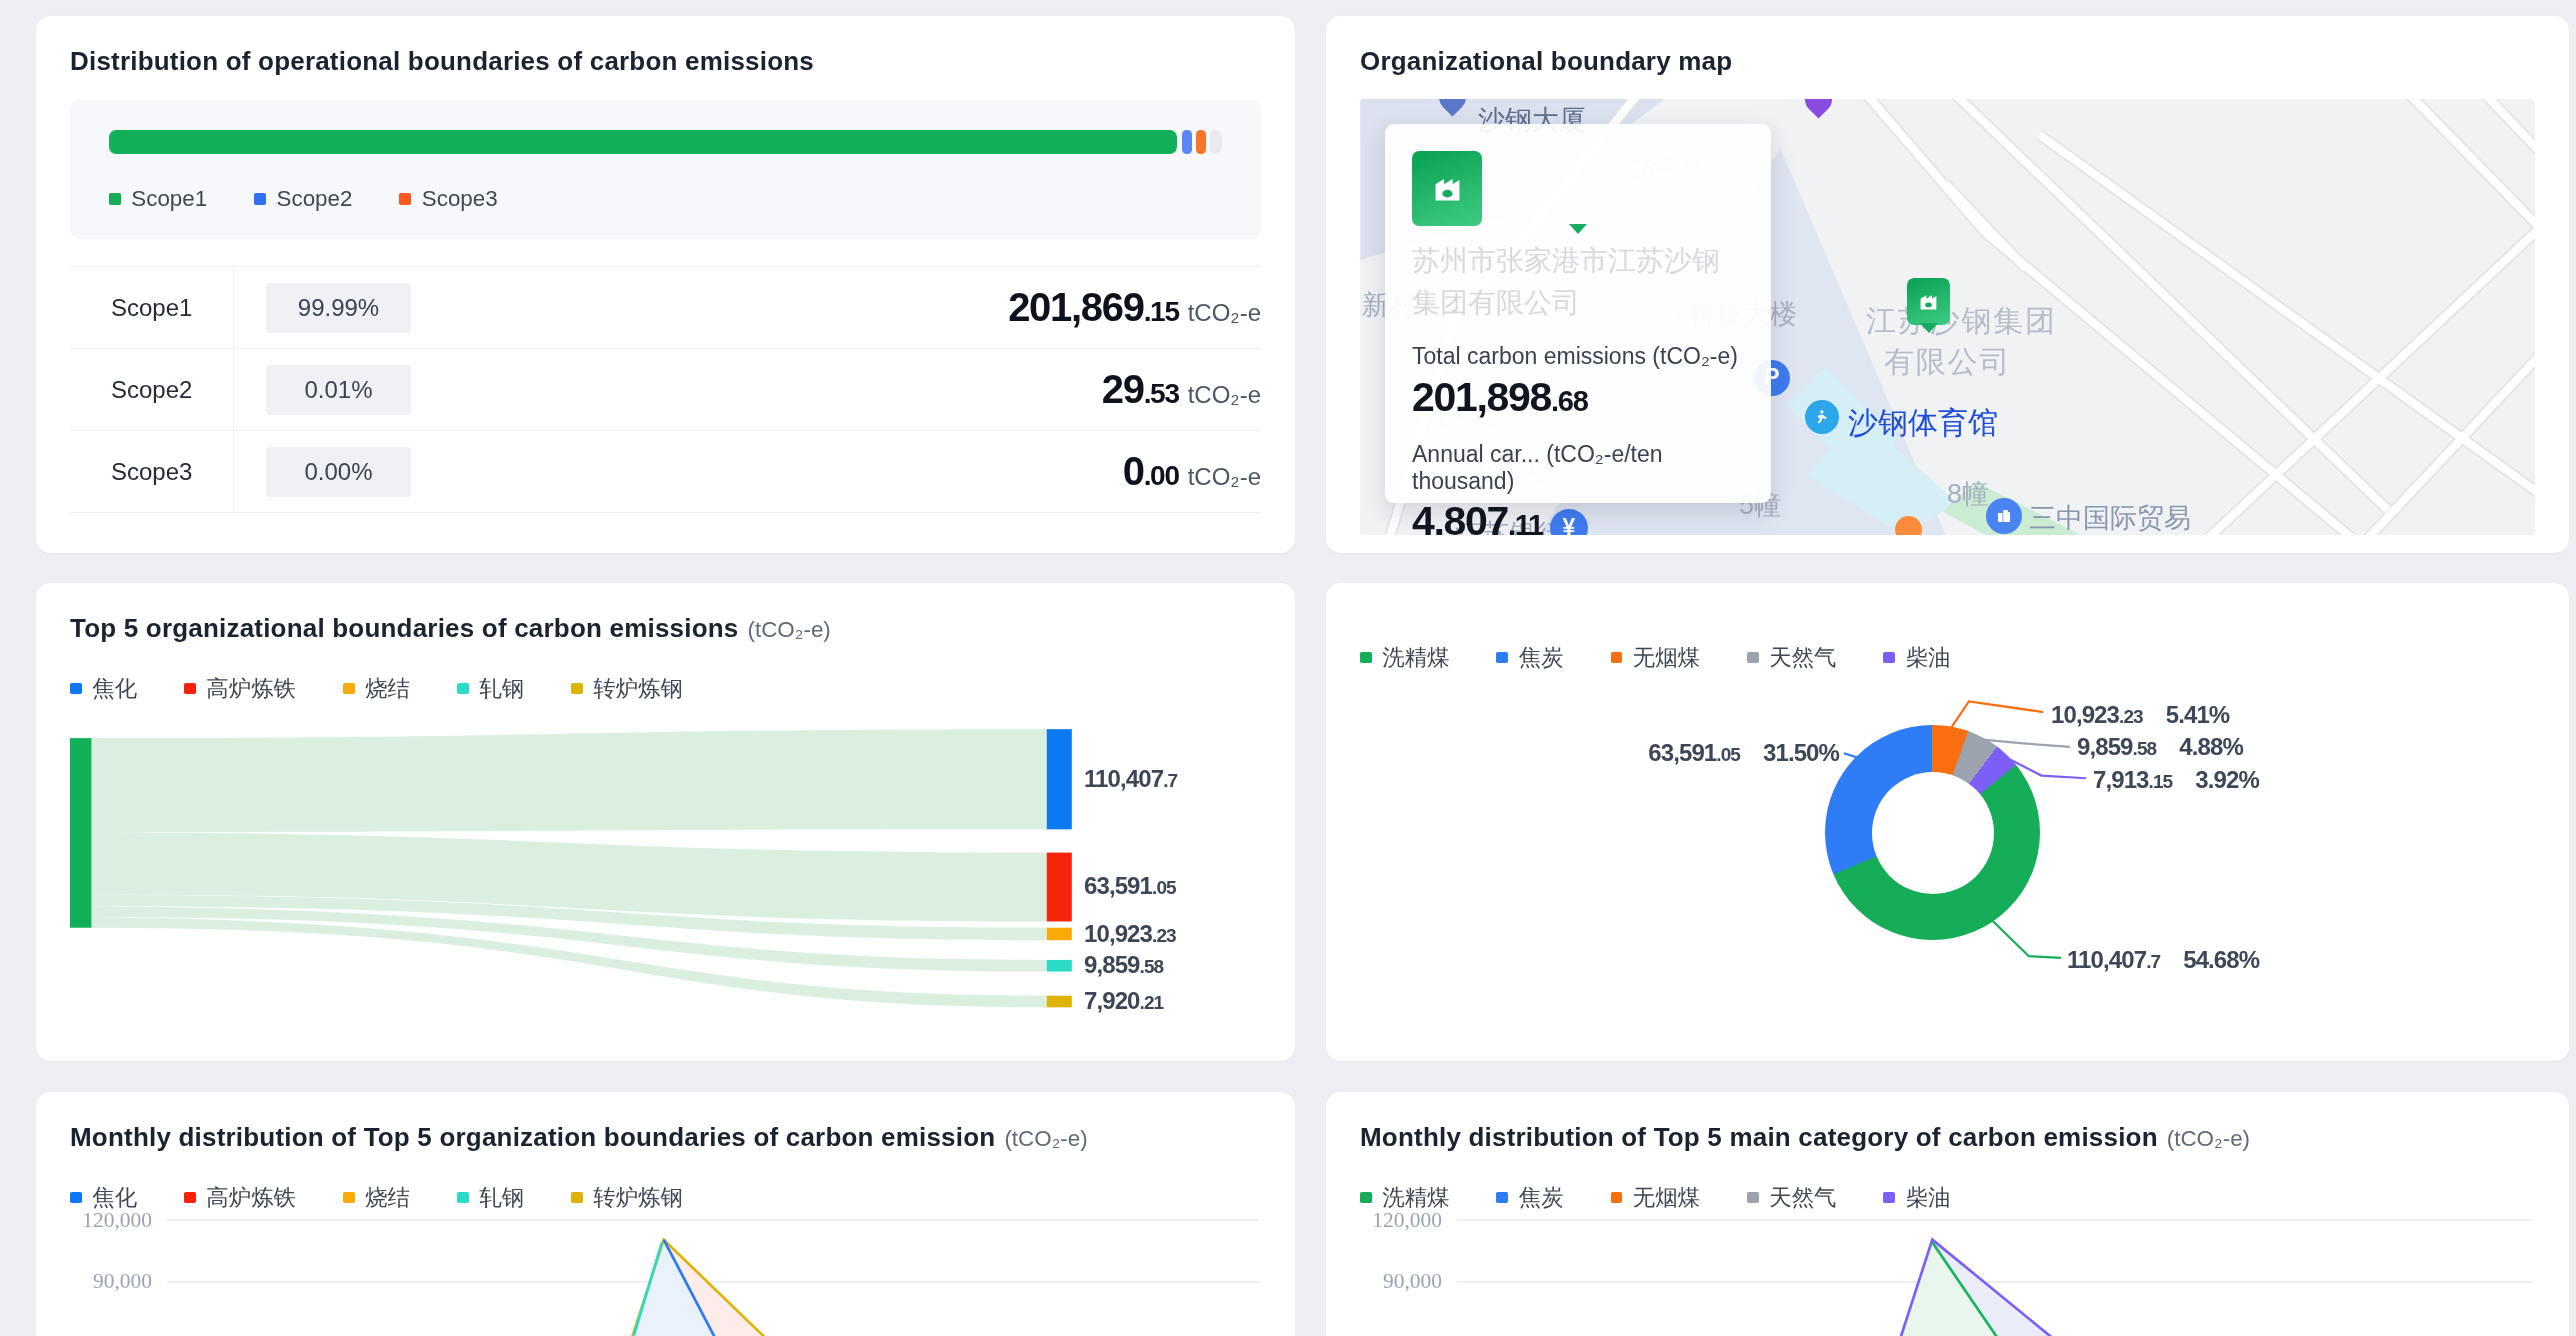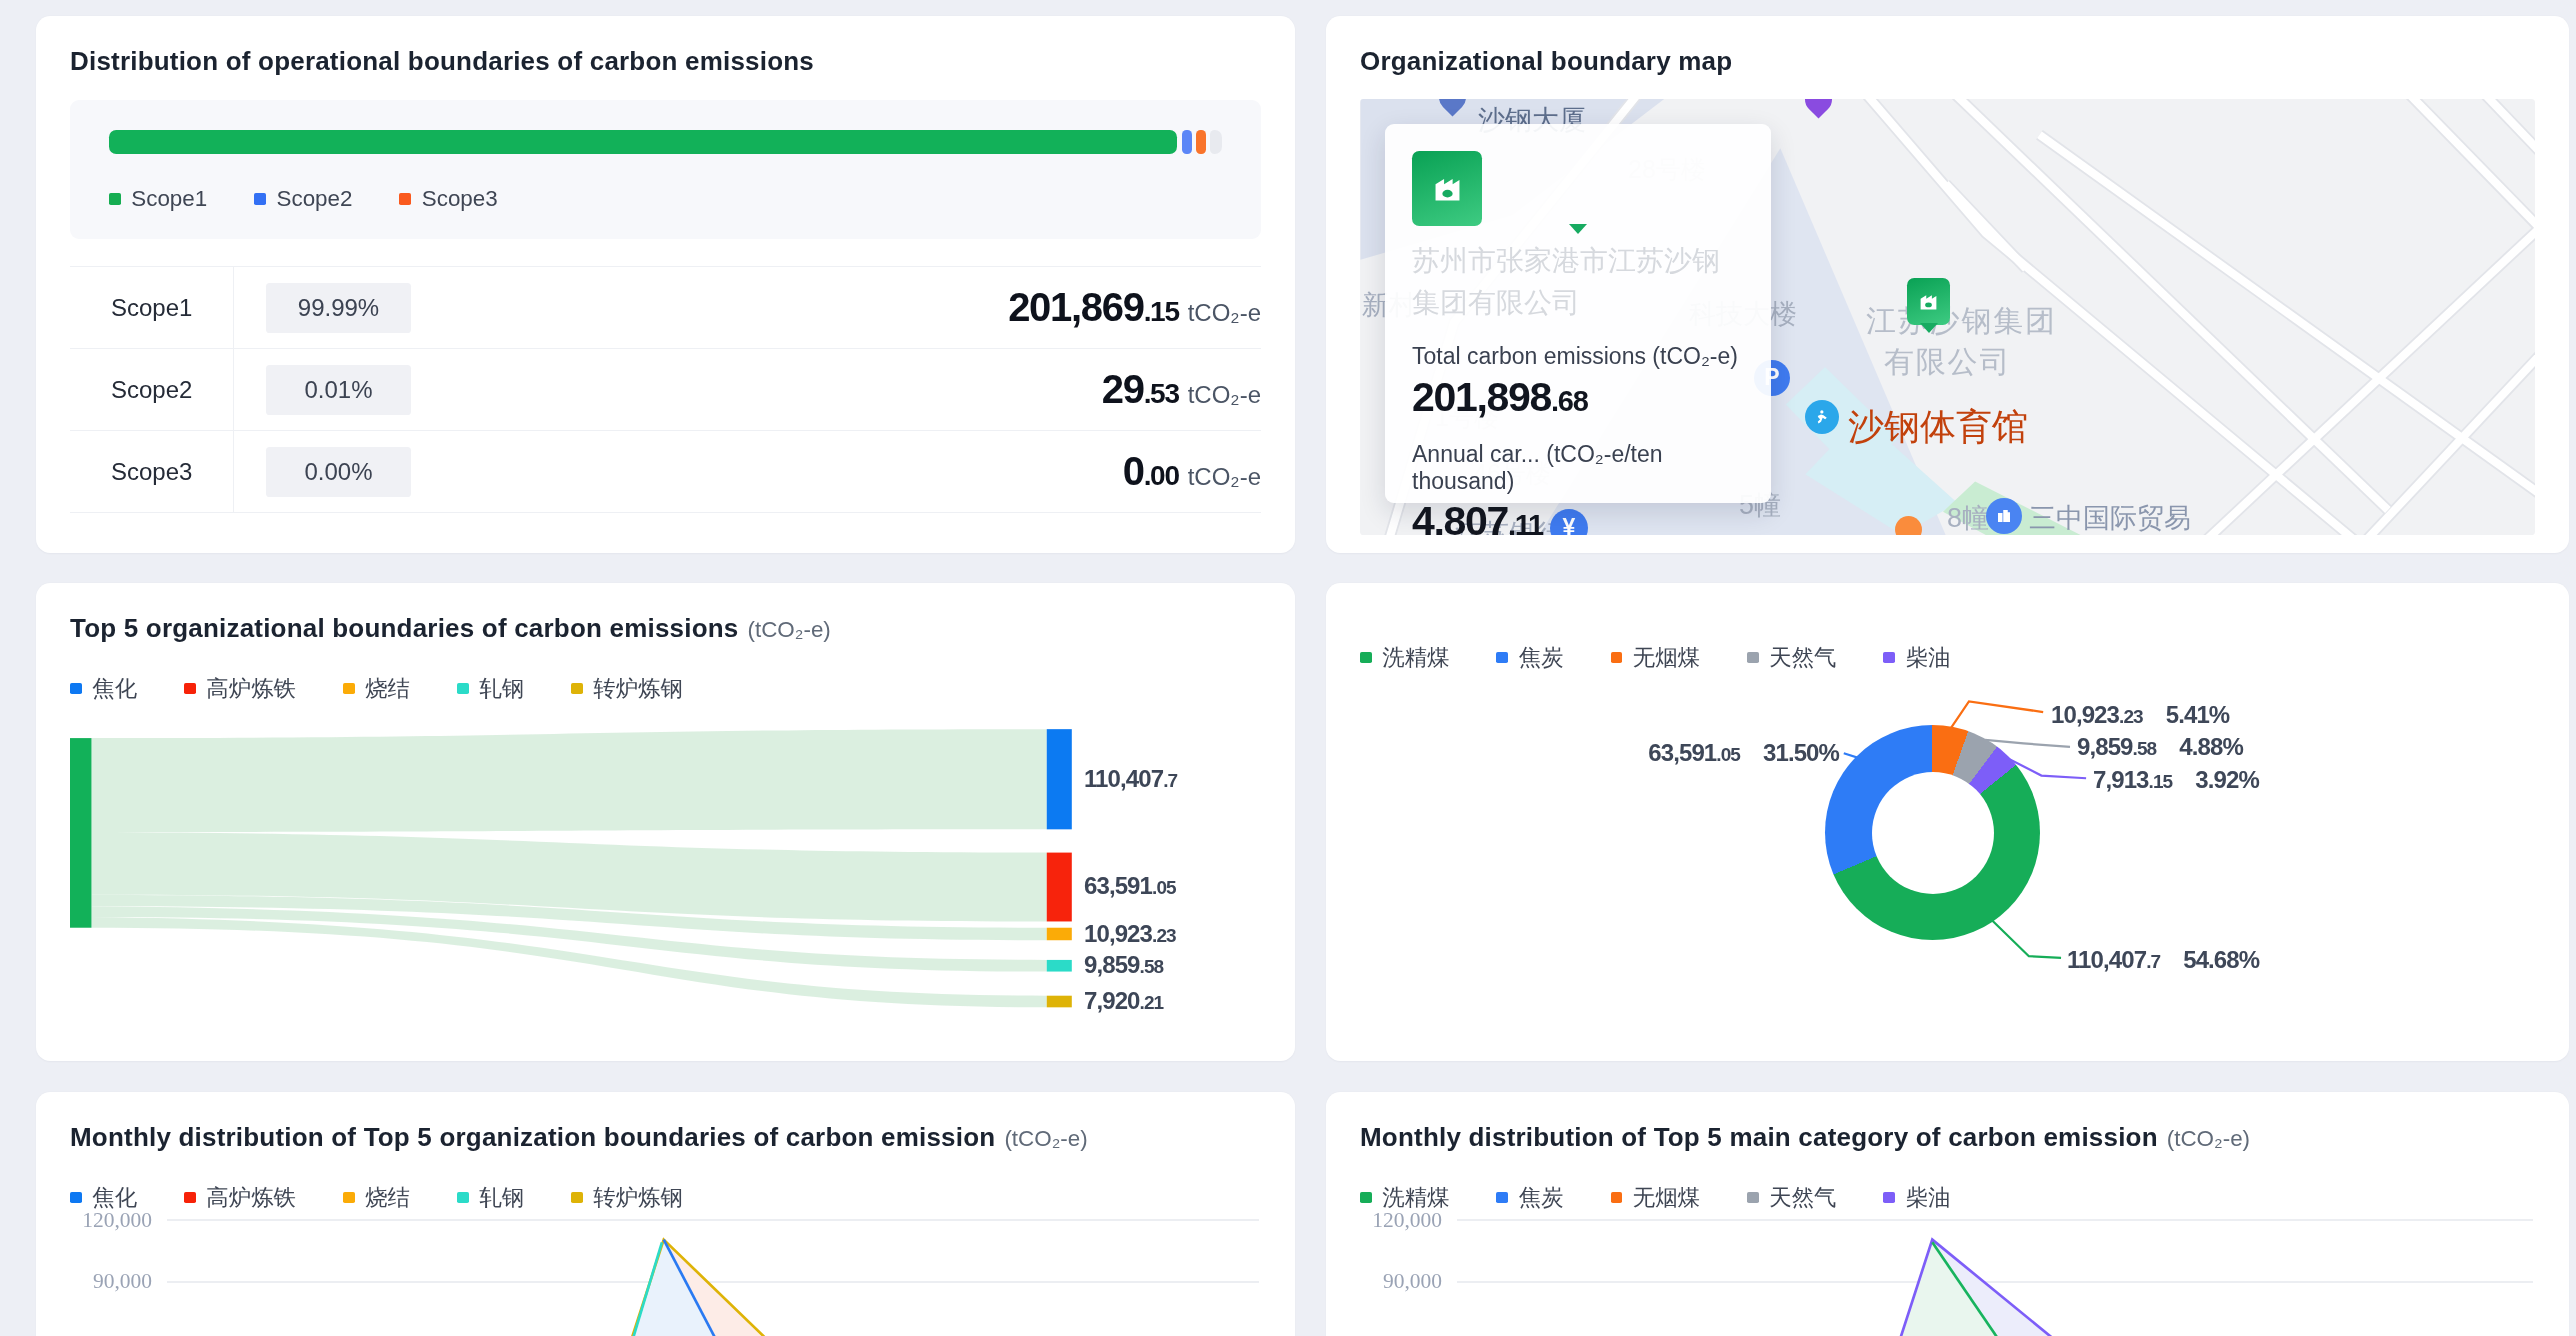--- a/index.html
+++ b/index.html
@@ -42,21 +42,21 @@
   .bignum .dec { font-size:28px; }
   .unit { font-size:24px; color:#4b5565; margin-left:9px; letter-spacing:0; font-weight:400; }
 
   
   .map-wrap { position:relative; margin-top:21.5px; height:436px; background:#f1f2f4; overflow:hidden; border-radius:3.6px; }
   .map-svg { position:absolute; left:0; top:0; }
   .map-label { position:absolute; white-space:nowrap; }
   .lbl-gray  { color:#a7b0c0; font-size:27px; }
   .lbl-faint { color:#cdd2da; font-size:25px; }
   .lbl-big   { color:#b6bdc9; font-size:30px; letter-spacing:1.8px; }
-  .lbl-blue  { color:#c2410c; font-size:36px; }
+  .lbl-blue  { color:#1d4ed8; font-size:30px; }
   .lbl-dark  { color:#5d6e8c; font-size:27px; }
   .poi { position:absolute; border-radius:50%; display:flex; align-items:center; justify-content:center;
          color:#fff; font-weight:700; }
   .pin { position:absolute; width:27px; height:27px; border-radius:50% 50% 50% 0; transform:rotate(-45deg); }
   .badge { position:absolute; }
   .badge .sq { border-radius:7.2px; background:linear-gradient(160deg,#09a154,#3ecb82);
                display:flex; align-items:center; justify-content:center; }
   .badge .tail { position:absolute; left:50%; transform:translateX(-50%); width:0; height:0;
                  border-left:9px solid transparent; border-right:9px solid transparent; border-top:10.7px solid #17ab61; }
   .map-popup { position:absolute; left:25px; top:25px; width:386px; height:379px; background:rgba(255,255,255,.93);
@@ -212,21 +212,21 @@
       </div>
 
       <div class="poi" style="left:445px;top:301px;width:34px;height:34px;background:#2ba7ea;">
         <svg width="19.7" height="19.7" viewBox="0 0 24 24">
             <path d="M12 4a2 2 0 1 1 0 4 2 2 0 0 1 0-4zm-5 7 4-2 3 1 4 3-2 2-3-2-2 5-3 2-1-2 3-3-2-2z" fill="#fff"></path>
           </svg>
       </div>
       <span class="map-label lbl-blue" style="left:488px;top:304px;">沙钢体育馆</span>
 
       <span class="map-label lbl-gray" style="left:379px;top:388px;">5幢</span>
-      <span class="map-label lbl-gray" style="left:587px;top:377px;margin-top:24px;">8幢</span>
+      <span class="map-label lbl-gray" style="left:587px;top:377px;">8幢</span>
 
       <div class="poi" style="left:626px;top:399px;width:36px;height:36px;background:#4a84f2;">
         <svg width="18" height="18" viewBox="0 0 24 24">
             <path d="M4 20V8h6v12zM11 20V4h6v3h3v13z" fill="#fff"></path>
           </svg>
       </div>
       <span class="map-label" style="left:669px;top:401px;color:#8a96ad;font-size:27px;">三中国际贸易</span>
       <span class="map-label" style="left:682px;top:433px;color:#8a96ad;font-size:27px;">有限公司</span>
       <div class="poi" style="left:535px;top:417px;width:27px;height:27px;background:#fa8c3c;"></div>
 

